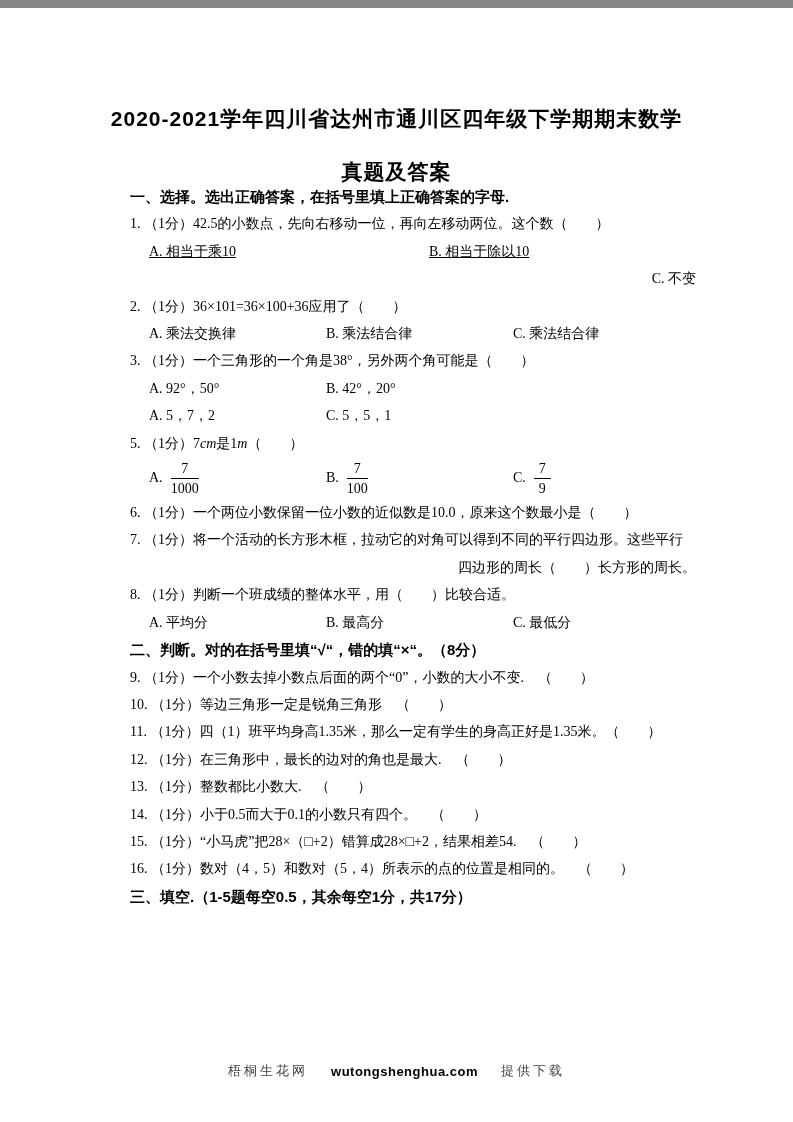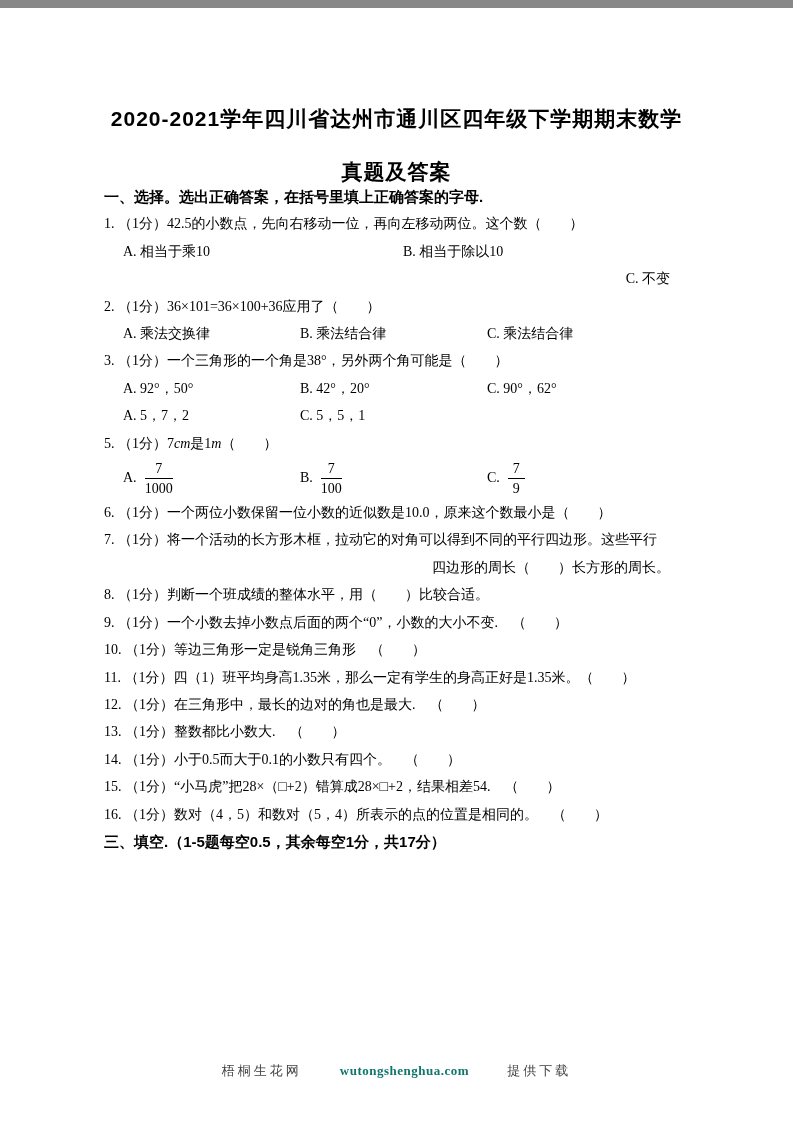--- a/index.html
+++ b/index.html
@@ -13,52 +13,52 @@
     overflow:hidden;
   }
   .title {
     position:absolute; top:84px; left:0; width:793px;
     text-align:center;
     font-family:"Liberation Sans", sans-serif;
     font-weight:700; font-size:21px; line-height:53px;
     letter-spacing:1px; white-space:nowrap;
   }
   .content {
-    position:absolute; top:175px; left:104px; width:566px;
+    position:absolute; top:175px; left:130px; width:566px;
     font-size:14px;
   }
   .content p { margin:0; line-height:27.4px; white-space:nowrap; }
   .sec-heading {
     font-family:"Liberation Sans", sans-serif;
     font-weight:700; font-size:15px;
   }
   .indent { padding-left:19px;text-align:right; }
   .opts {
     display:grid;
     grid-template-columns:177px 187px auto;
     padding-left:19px;
     line-height:27.4px; white-space:nowrap;
   }
-  .opts.two-col { grid-template-columns:280px auto; }
+  .opts.two-col { grid-template-columns:280px auto;text-decoration:underline; }
   .frac-row { height:42px; align-items:center; line-height:18px; }
   .frac {
     display:inline-block; text-align:center;
     vertical-align:middle; margin-left:8px;
   }
   .fnum { display:block; border-bottom:1.4px solid #000; padding:0 5px 1px; line-height:17px; }
   .fden { display:block; padding-top:1px; line-height:17px; }
   .it { font-style:italic; }
   .footer {
     position:absolute; top:1054px; left:0; width:793px;
-    display:flex; justify-content:center; align-items:center; gap:38px;
+    display:flex; justify-content:center; align-items:center; gap:23px;
     font-size:13px;
   }
   .footer .cjk { color:#3f3f3f; letter-spacing:3px; }
   .footer .url {
-    color:#0f766e; font-family:Liberation Serif, serif;
+    color:#000000; font-family:Liberation Sans, sans-serif;
     font-weight:600; letter-spacing:0.5px;
   }
 </style>
 </head>
 <body>
 
 <div class="page">
 
   <div class="title">
     <div>2020-2021学年四川省达州市通川区四年级下学期期末数学</div>
@@ -80,42 +80,47 @@
     <div class="opts">
       <span>A. 乘法交换律</span>
       <span>B. 乘法结合律</span>
       <span>C. 乘法结合律</span>
     </div>
 
     <p>3. （1分）一个三角形的一个角是38°，另外两个角可能是（　　）</p>
     <div class="opts">
       <span>A. 92°，50°</span>
       <span>B. 42°，20°</span>
-      <span>C. 90°，62°</span>
     </div>
 
     <div class="opts">
       <span>A. 5，7，2</span>
       <span>C. 5，5，1</span>
     </div>
 
     <p><span>5. （1分）7</span><span class="it">cm</span><span>是1</span><span class="it">m</span><span>（　　）</span></p>
     <div class="opts frac-row">
       <span><span>A.</span><span class="frac"><span class="fnum">7</span><span class="fden">1000</span></span></span>
       <span><span>B.</span><span class="frac"><span class="fnum">7</span><span class="fden">100</span></span></span>
       <span><span>C.</span><span class="frac"><span class="fnum">7</span><span class="fden">9</span></span></span>
     </div>
 
     <p>6. （1分）一个两位小数保留一位小数的近似数是10.0，原来这个数最小是（　　）</p>
 
     <p>7. （1分）将一个活动的长方形木框，拉动它的对角可以得到不同的平行四边形。这些平行</p>
     <p class="indent">四边形的周长（　　）长方形的周长。</p>
 
     <p>8. （1分）判断一个班成绩的整体水平，用（　　）比较合适。</p>
+    <div class="opts">
+      <span>A. 平均分</span>
+      <span>B. 最高分</span>
+      <span>C. 最低分</span>
+    </div>
 
+    <p class="sec-heading">二、判断。对的在括号里填“√“，错的填“×“。（8分）</p>
 
     <p>9. （1分）一个小数去掉小数点后面的两个“0”，小数的大小不变.　（　　）</p>
     <p>10. （1分）等边三角形一定是锐角三角形　（　　）</p>
     <p>11. （1分）四（1）班平均身高1.35米，那么一定有学生的身高正好是1.35米。（　　）</p>
     <p>12. （1分）在三角形中，最长的边对的角也是最大.　（　　）</p>
     <p>13. （1分）整数都比小数大.　（　　）</p>
     <p>14. （1分）小于0.5而大于0.1的小数只有四个。　（　　）</p>
     <p>15. （1分）“小马虎”把28×（□+2）错算成28×□+2，结果相差54.　（　　）</p>
     <p>16. （1分）数对（4，5）和数对（5，4）所表示的点的位置是相同的。　（　　）</p>
 

